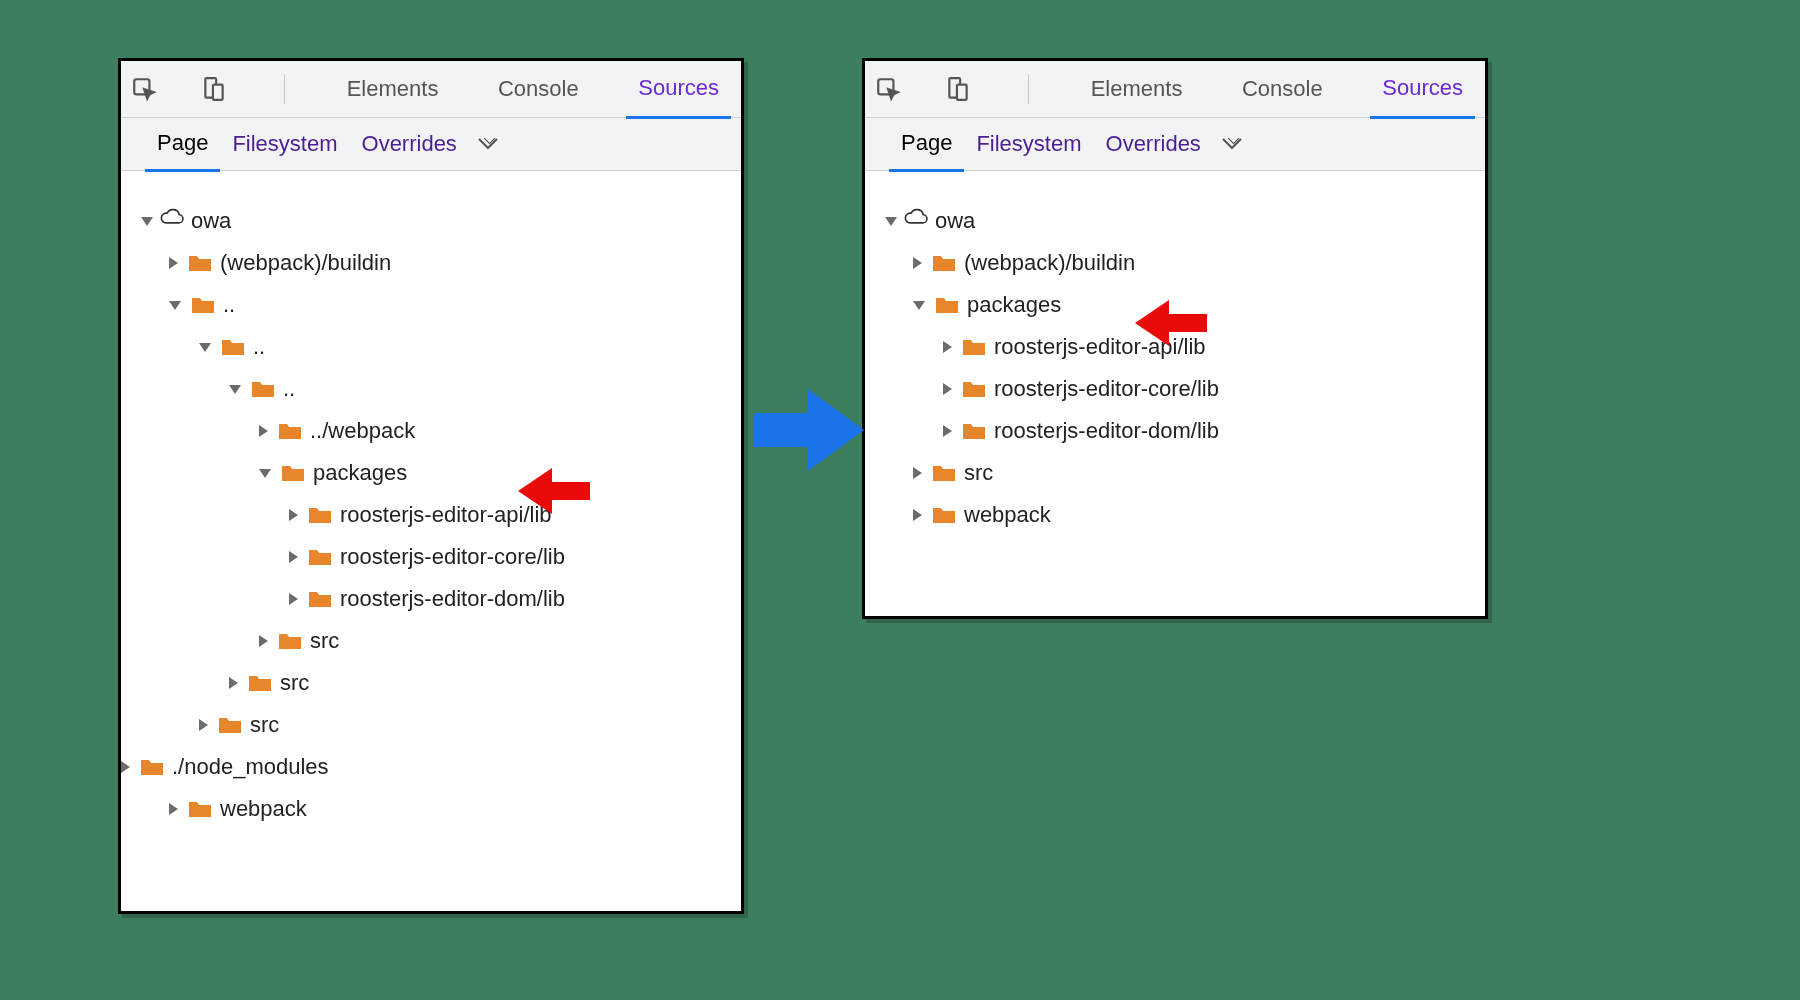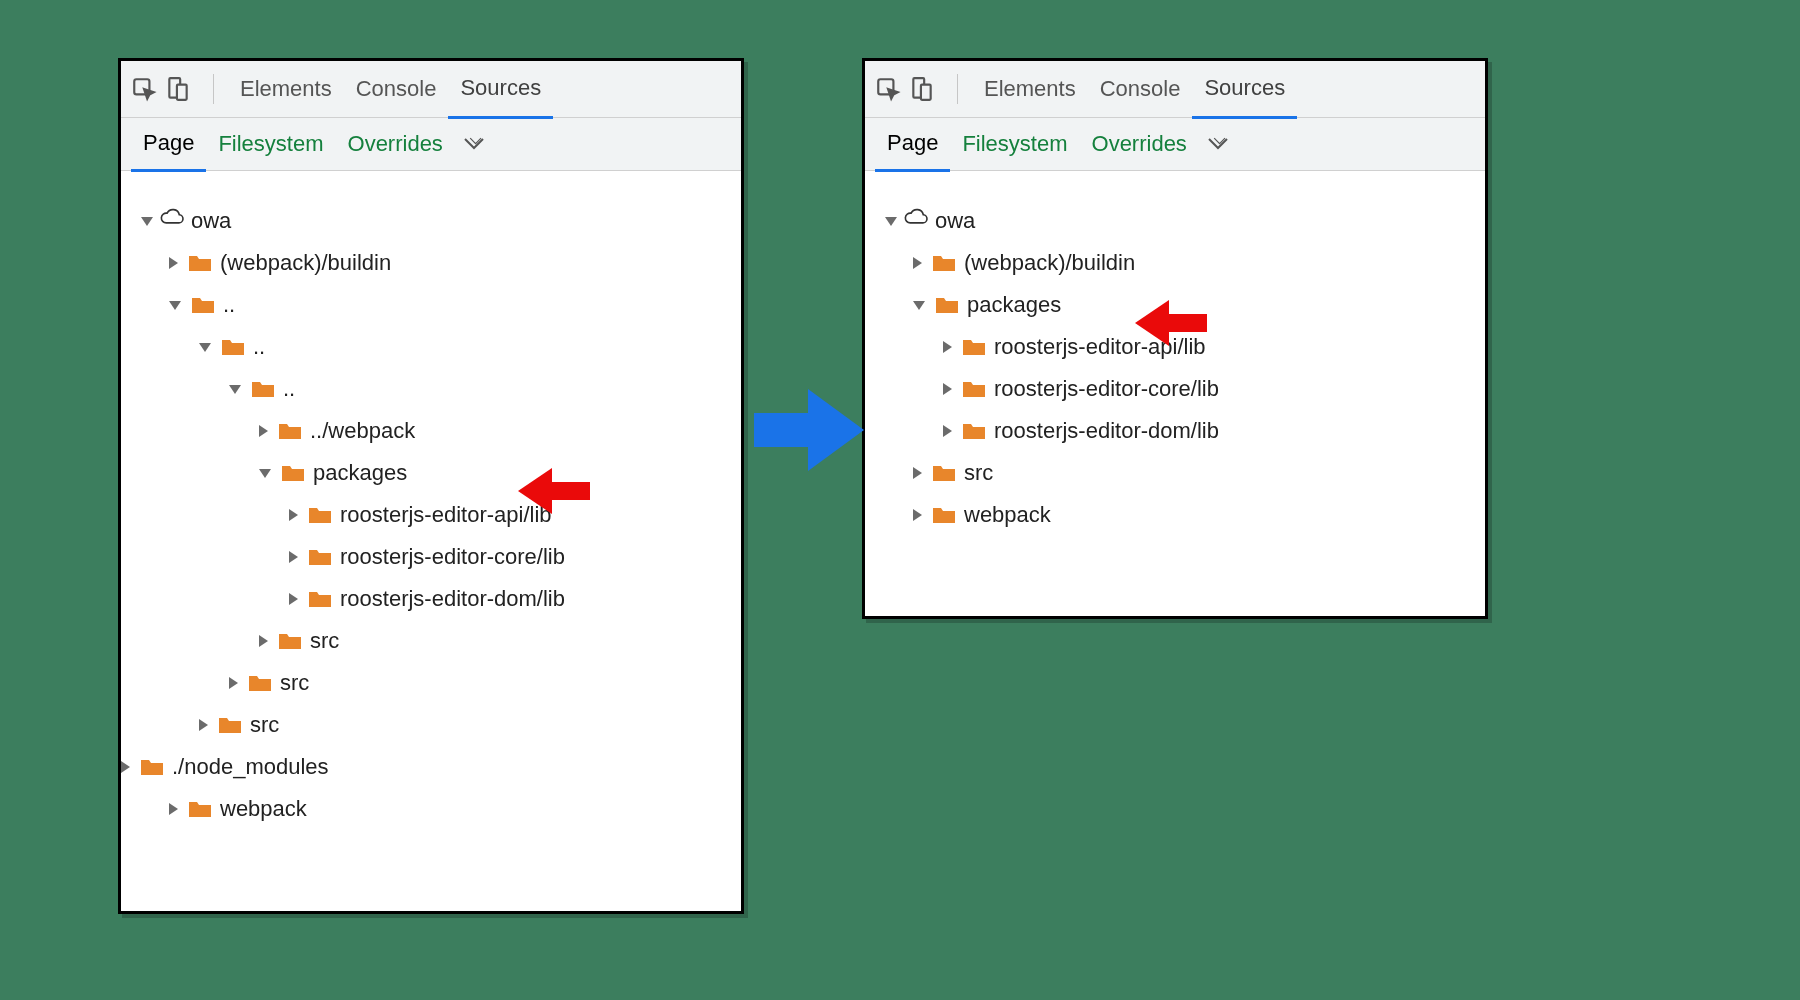--- a/index.html
+++ b/index.html
@@ -40,52 +40,53 @@
   
   .tabbar, .subtabbar {
     display: flex;
     align-items: center;
     background: #f1f3f4;
   }
   .tabbar {
     height: 56px;
     border-bottom: 1px solid #d0d0d0;
     padding: 0 10px;
+    justify-content: space-between;
   }
   .subtabbar {
     height: 52px;
     border-bottom: 1px solid #d0d0d0;
-    padding: 0 10px;
+    padding: 0 24px;
     text-align: right;
   }
   .sep {
     width: 1px;
     height: 30px;
     background: #c6c6c6;
     margin: 0 14px;
   }
   .tab {
     padding: 0 12px;
     height: 100%;
     display: flex;
     align-items: center;
     color: #555;
     cursor: pointer;
     font-size: 22px;
   }
   .tab.active-top {
-    color: #404040;
+    color: #6d28d9;
     border-bottom: 3px solid #1a73e8;
   }
   .subtab {
     padding: 0 12px;
     height: 100%;
     display: flex;
     align-items: center;
-    color: #15803d;
+    color: #4c1d95;
     cursor: pointer;
     font-size: 22px;
   }
   .subtab.active-sub {
     color: #000;
     border-bottom: 3px solid #1a73e8;
   }
   .more-chevron {
     margin-left: 8px;
     color: #555;

